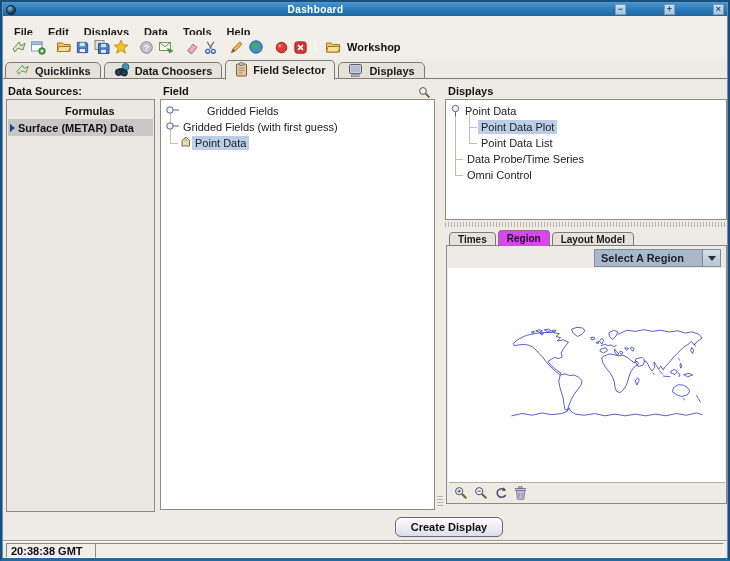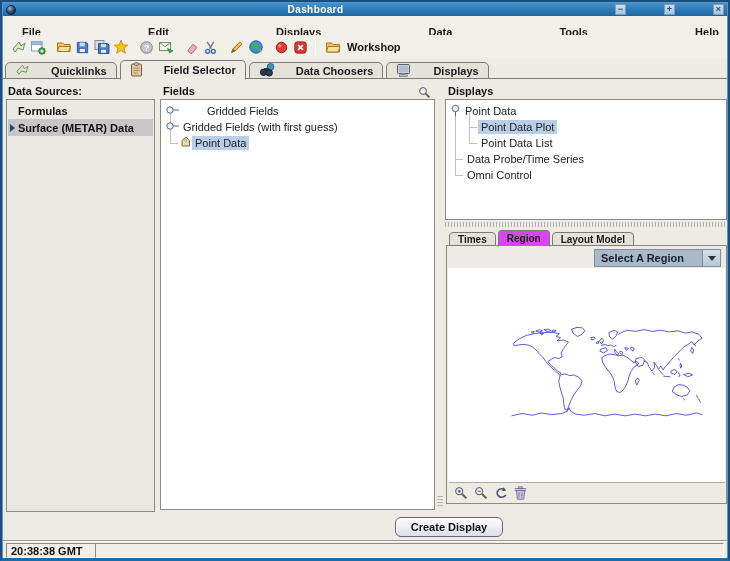--- a/index.html
+++ b/index.html
@@ -14,35 +14,35 @@
             display:flex;align-items:center;gap:35px;}
   .win-icon{width:10px;height:10px;margin-left:3px;border-radius:50%;
             background:radial-gradient(circle at 35% 30%,#8fb2d8,#2a466a 55%,#101e30 95%);
             border:1px solid #0d2236;}
   .title{flex:1;text-align:center;color:#fff;font-weight:bold;font-size:10px;letter-spacing:.4px;line-height:12px;}
   .win-btn{width:11px;height:11px;margin-right:3px;background:linear-gradient(180deg,#cfe0ef,#a8c4dd);
            border:1px solid #7d9cb8;color:#23506f;font-size:9px;line-height:8px;text-align:center;font-weight:bold;cursor:default;}
 
   
   .menubar{position:absolute;left:1px;top:14px;right:1px;height:32px;background:#f2efe8;
-           border-bottom:1px solid #a9a69f;display:flex;align-items:center;padding-left:12px;justify-content:space-between;}
+           border-bottom:1px solid #a9a69f;display:flex;align-items:center;padding-left:4px;}
   .menu-item{font-weight:bold;font-size:11px;padding:1px 8px 1px 7px;color:#1a1a1a;}
 
   
   .toolbar{position:absolute;left:1px;top:33px;right:1px;height:24px;background:#f2efe8;
            display:flex;align-items:center;padding-left:6px;}
   .tbtn{width:19px;height:19px;display:flex;align-items:center;justify-content:center;}
   .tgap{width:7px;}
   .tsep{width:1px;height:15px;background:#aaa79f;border-right:1px solid #fcfbf7;margin:0 7px 0 5px;}
   .workshop-label{font-weight:bold;font-size:11px;margin-left:5px;color:#111;text-align:right;}
 
   
   .tabline{position:absolute;left:1px;top:76px;right:1px;height:1px;background:#7e7b74;z-index:1;}
   .maintabs{position:absolute;left:3px;top:57px;right:1px;height:20px;display:flex;align-items:flex-end;z-index:2;}
-  .tab{height:17px;display:flex;align-items:center;gap:21px;padding:0 9px;margin-right:3px;
+  .tab{height:17px;display:flex;align-items:center;gap:5px;padding:0 9px;margin-right:3px;
        border:1px solid #7e7b74;border-radius:5px 5px 0 0;background:#e5e2da;
        font-weight:bold;font-size:11px;color:#1a1a1a;position:relative;}
   .tab.active{height:20px;background:#eeebe4;border-bottom:1px solid #eeebe4;margin-bottom:-1px;z-index:3;}
 
   .panel-header{position:absolute;font-weight:bold;font-size:11px;color:#111;}
   .box{position:absolute;border:1px solid #8e8b84;}
   .whitebox{background:#ffffff;}
   .graybox{background:#ebe8e1;}
 
   
@@ -217,64 +217,64 @@
   </div>
 
   <div class="tabline"></div>
   <div class="maintabs">
     <div class="tab">
       <span><svg width="15" height="13" viewBox="0 0 16 14">
             <path d="M2 9 L8 2.5 L10 6 L14 3.5 L12 10 L7 8.5 L4 12 Z" fill="#d8ecc8" stroke="#6a8a5a"></path>
           </svg></span>
       <span>Quicklinks</span>
     </div>
-    <div class="tab active">
-      <span><svg width="13" height="15" viewBox="0 0 13 15">
-            <rect x="1.5" y="2" width="10" height="12" rx="1" fill="#e3c9a4" stroke="#7c5c34"></rect>
-            <rect x="4.5" y="0.7" width="4" height="2.8" rx="0.9" fill="#b8bcc4" stroke="#70747c"></rect>
-            <path d="M3.5 6.2 h6 M3.5 8.6 h6 M3.5 11 h4" stroke="#9a7a4a" stroke-width=".8"></path>
-          </svg></span>
-      <span>Field Selector</span>
-    </div>
     <div class="tab">
       <span><svg width="16" height="14" viewBox="0 0 16 14">
             <circle cx="11.5" cy="4" r="3.4" fill="#4a9ad4" stroke="#1f5e9e"></circle>
             <path d="M9.2 3 q2 -1.6 4 .4 q-.6 2.4 -3 2.2 z" fill="#4aa04a"></path>
             <rect x="5" y="5" width="5" height="3" fill="#2c3c54"></rect>
             <circle cx="4.6" cy="9.3" r="3.2" fill="#2c3c54" stroke="#101c2c"></circle>
             <circle cx="10.2" cy="9.8" r="3.2" fill="#2c3c54" stroke="#101c2c"></circle>
           </svg></span>
       <span>Data Choosers</span>
     </div>
+    <div class="tab active">
+      <span><svg width="13" height="15" viewBox="0 0 13 15">
+            <rect x="1.5" y="2" width="10" height="12" rx="1" fill="#e3c9a4" stroke="#7c5c34"></rect>
+            <rect x="4.5" y="0.7" width="4" height="2.8" rx="0.9" fill="#b8bcc4" stroke="#70747c"></rect>
+            <path d="M3.5 6.2 h6 M3.5 8.6 h6 M3.5 11 h4" stroke="#9a7a4a" stroke-width=".8"></path>
+          </svg></span>
+      <span>Field Selector</span>
+    </div>
     <div class="tab">
       <span><svg width="16" height="14" viewBox="0 0 16 14">
             <rect x="1.5" y="1.5" width="12" height="9" rx="1" fill="#c9ced8" stroke="#5a5e68"></rect>
             <rect x="3" y="3" width="9" height="6" fill="#aebfd2"></rect>
             <rect x="5.5" y="10.5" width="4" height="1.4" fill="#9aa0aa"></rect>
             <rect x="3.5" y="11.9" width="8" height="1.4" fill="#c9ced8" stroke="#5a5e68" stroke-width=".6"></rect>
           </svg></span>
       <span>Displays</span>
     </div>
   </div>
 
   <div class="panel-header" style="left:6px;top:83px;">Data Sources:</div>
   <div class="box graybox" style="left:4px;top:97px;width:149px;height:413px;">
-    <div class="list-row" style="top:2px;">
+    <div class="list-row" style="top:2px;padding-left:47px;">
       <span style="width:10px;"></span>
       <span>Formulas</span>
     </div>
     <div class="list-row list-sel" style="top:19px;">
       <span class="arrow"></span>
       <span>Surface (METAR) Data</span>
     </div>
   </div>
 
   <div class="vsplit" style="left:153px;top:77px;width:5px;height:436px;"></div>
 
-  <div class="panel-header" style="left:161px;top:83px;">Fields</div>
+  <div class="panel-header" style="left:161px;top:83px;">Field</div>
   <div class="abs" style="left:416px;top:83px;"><svg width="13" height="13" viewBox="0 0 13 13">
         <circle cx="5" cy="5" r="3.4" fill="#f0f4f8" stroke="#555"></circle>
         <line x1="7.6" y1="7.6" x2="11.4" y2="11.4" stroke="#7a5c30" stroke-width="2"></line>
       </svg></div>
   <div class="box whitebox" style="left:158px;top:97px;width:275px;height:411px;">
     <div class="tline" style="left:9px;top:12px;width:1px;height:32px;"></div>
     <div class="tline" style="left:9px;top:43px;width:8px;height:1px;"></div>
     <div class="tree-row" style="left:4px;top:3px;gap:24px;">
       <span><svg width="15" height="10" viewBox="0 0 15 10">
             <circle cx="5" cy="5" r="3.2" fill="#f4f4f8" stroke="#4c6a8e"></circle>

